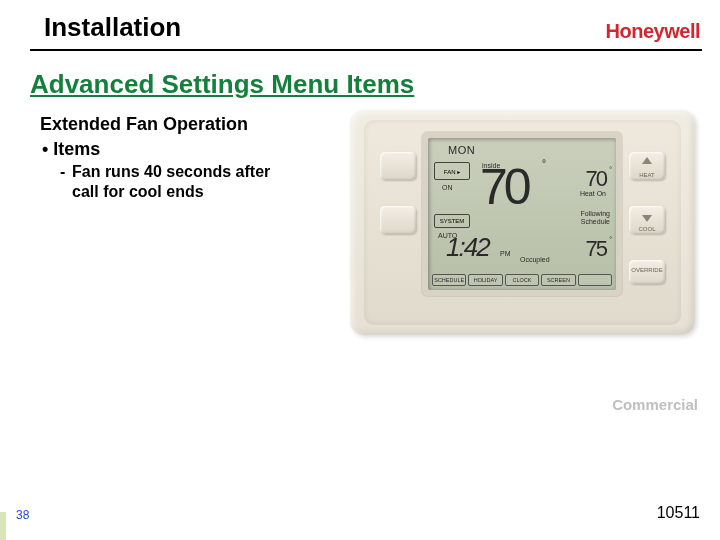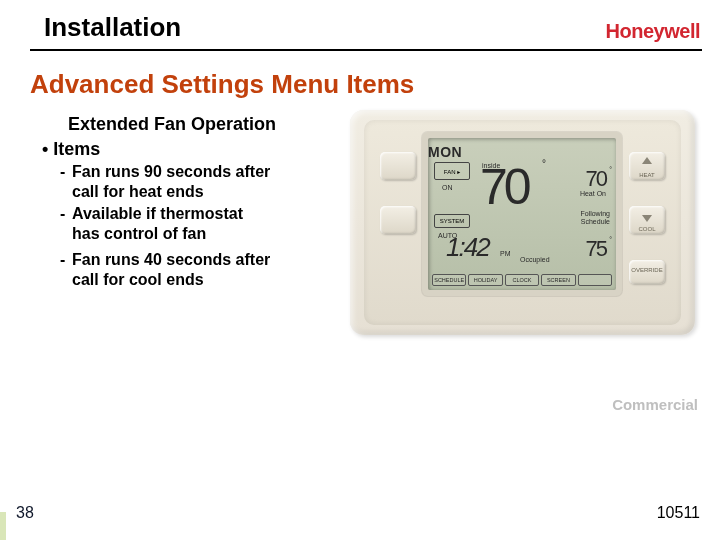--- a/index.html
+++ b/index.html
@@ -30,36 +30,36 @@
     letter-spacing: -0.5px;
   }
   .rule {
     border: none;
     border-top: 2px solid #000;
     margin: 2px 18px 0 30px;
   }
   .section-title {
     font-size: 26px;
     font-weight: bold;
-    color: #c2410c;
+    color: #15803d;
     padding: 18px 0 10px 30px;
+    text-decoration: underline;
   }
   .content {
     display: flex;
     padding-left: 40px;
   }
   .textcol {
     width: 310px;
     padding-top: 4px;
   }
   .subheading {
     font-size: 18px;
     font-weight: bold;
     margin-bottom: 4px;
-    margin-left: 28px;
   }
   .bullet {
     font-size: 18px;
     font-weight: bold;
     margin: 2px 0 2px 2px;
   }
   .sublist {
     margin: 2px 0 6px 20px;
   }
   .subitem {
@@ -102,21 +102,21 @@
   .lcd {
     position: absolute;
     top: 28px; left: 78px;
     width: 188px; height: 152px;
     background: linear-gradient(180deg, #c9cfbb 0%, #b6bfa8 100%);
     border-radius: 2px;
     box-shadow: inset 1px 1px 4px rgba(0,0,0,.35), 0 0 0 6px #d8d3c5, 0 0 0 7px rgba(0,0,0,.08);
     font-family: Arial, sans-serif;
   }
   .lcd-text { position: absolute; color: #2a2a2a; }
-  .lcd-day { top: 6px; left: 0; font-size: 14px; font-weight: bold; letter-spacing: .5px; }
+  .lcd-day { top: 6px; left: 20px; font-size: 11px; font-weight: normal; letter-spacing: .5px; }
   .lcd-inside-lbl { top: 24px; left: 54px; font-size: 7px; }
   .lcd-big { top: 20px; left: 52px; font-size: 50px; font-weight: 300; letter-spacing: -4px; font-family: 'Arial Narrow', Arial; }
   .lcd-big-deg { top: 20px; left: 114px; font-size: 10px; }
   .lcd-r1 { top: 28px; right: 10px; font-size: 22px; font-family: 'Arial Narrow', Arial; letter-spacing: -2px; }
   .lcd-r1-deg { top: 28px; right: 4px; font-size: 7px; }
   .lcd-r1-sub { top: 52px; right: 10px; font-size: 7px; }
   .lcd-follow { top: 72px; right: 6px; font-size: 7px; line-height: 1.1; text-align: right; width: 50px; }
   .lcd-time { top: 94px; left: 18px; font-size: 26px; font-style: italic; font-family: 'Arial Narrow', Arial; letter-spacing: -2px; }
   .lcd-ampm { top: 112px; left: 72px; font-size: 7px; }
   .lcd-occ { top: 118px; left: 92px; font-size: 7px; }
@@ -197,22 +197,22 @@
     top: 396px;
     font-size: 15px;
     font-weight: bold;
     color: #bfbfbf;
     text-align: center;
   }
   .page-num {
     position: absolute;
     left: 16px;
     bottom: 18px;
-    font-size: 16px;
-    color: #0f172a;
+    font-size: 12px;
+    color: #1d4ed8;
   }
   .doc-id {
     position: absolute;
     right: 20px;
     bottom: 18px;
     font-size: 16px;
     color: #000;
   }
   .left-accent {
     position: absolute;
@@ -230,30 +230,20 @@
 </div>
 <hr class="rule">
 
 <div class="section-title">Advanced Settings Menu Items</div>
 
 <div class="content">
   <div class="textcol">
     <div class="subheading">Extended Fan Operation</div>
 
     <div class="bullet">• Items</div>
-    <div class="sublist">
-      <div class="subitem">
-        <span>Fan runs 90 seconds after</span>
-        <span class="cont">call for heat ends</span>
-      </div>
-      <div class="subitem">
-        <span>Available if thermostat</span>
-        <span class="cont">has control of fan</span>
-      </div>
-    </div>
 
     <div class="sublist">
       <div class="subitem">
         <span>Fan runs 40 seconds after</span>
         <span class="cont">call for cool ends</span>
       </div>
     </div>
   </div>
 
   <div class="thermo-wrap">

